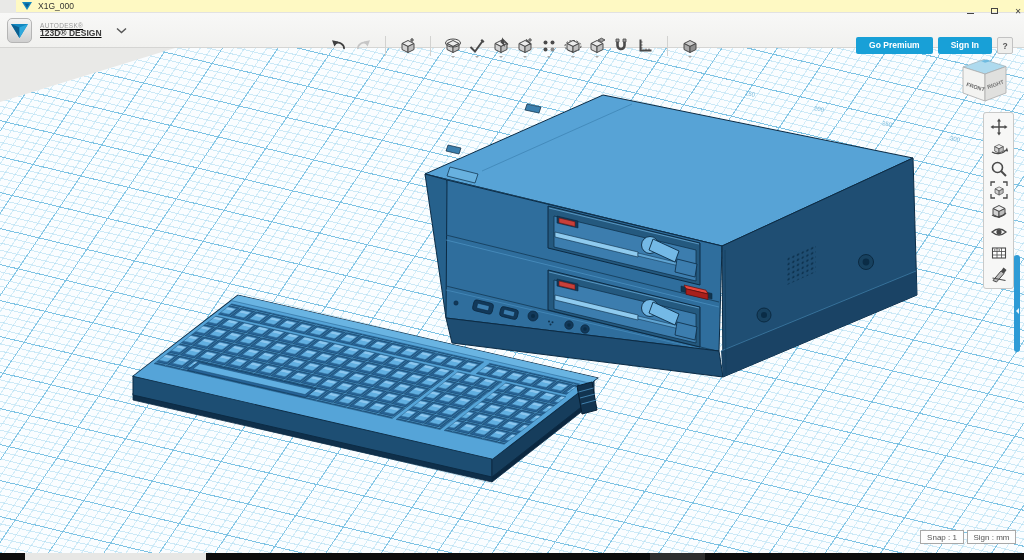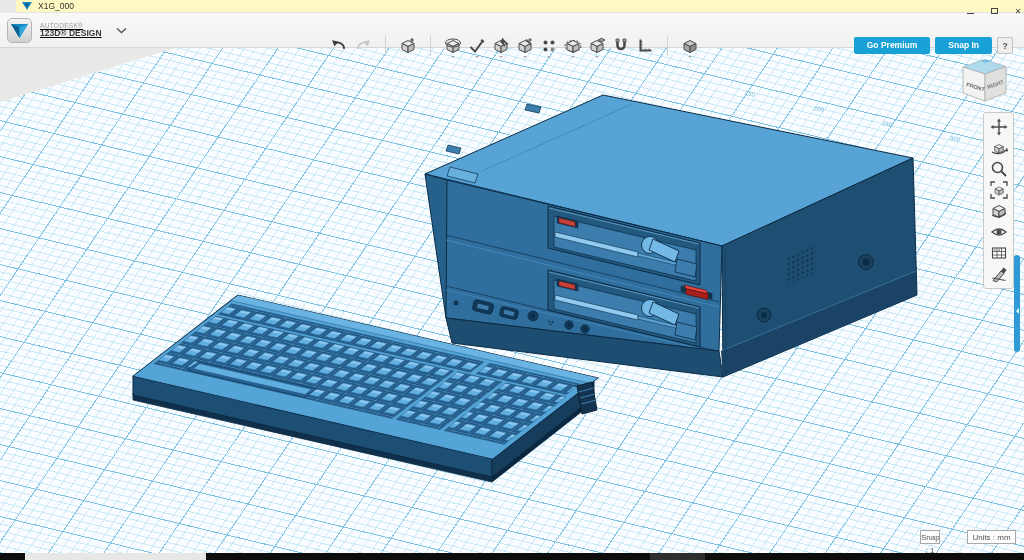--- a/index.html
+++ b/index.html
@@ -65,21 +65,21 @@
     display:flex; flex-direction:column; align-items:center; justify-content:space-around; padding:3px 0; }
   .nicon { width:18px; height:18px; }
 
   .blue-bar { position:absolute; left:1014px; top:207px; width:6px; height:97px;
     background:#2e9bd6; border-radius:3px; }
   .blue-bar .bar-arrow { position:absolute; left:-1px; top:53px; width:0; height:0;
     border:3px solid transparent; border-right-color:#eaf6fc; }
 
   .status-box { position:absolute; height:14px; line-height:13px; font-size:8px; color:#555;
     background:#fdfdfd; border:1px solid #a8a8a8; text-align:center; }
-  .status-snap  { left:920px; top:482px; width:20px; }
+  .status-snap  { left:920px; top:482px; width:44px; }
   .status-units { left:967px; top:482px; width:49px; }
 
   
   .taskbar { position:absolute; left:0; top:553px; width:1024px; height:7px; background:#0d0d0d; }
   .task-seg1 { position:absolute; left:25px; top:0; width:181px; height:7px; background:#e7e7e5; }
   .task-seg2 { position:absolute; left:650px; top:0; width:55px; height:7px; background:#2e2e2e; }
 
   .hidden-defs { position:absolute; width:0; height:0; overflow:hidden; }
 </style>
 </head>
@@ -288,21 +288,21 @@
       <span class="tsep"></span>
       <span class="ticon caret">
           <svg width="18" height="18">
             <use href="#sym-material"></use>
           </svg>
         </span>
     </div>
 
     <div class="account">
       <span class="btn btn-premium">Go Premium</span>
-      <span class="btn btn-signin">Snap In</span>
+      <span class="btn btn-signin">Sign In</span>
       <span class="btn btn-help">?</span>
     </div>
   </div>
 
   <div class="canvas">
     <div class="grid-plane"></div>
     <span class="grid-label" style="left:745px; top:43px;">150</span>
     <span class="grid-label" style="left:814px; top:58px;">200</span>
     <span class="grid-label" style="left:882px; top:73px;">250</span>
     <span class="grid-label" style="left:950px; top:88px;">300</span>
@@ -462,20 +462,20 @@
       <span class="nicon"><svg width="18" height="18">
             <use href="#sym-paint"></use>
           </svg></span>
     </div>
 
     <div class="blue-bar">
       <span class="bar-arrow"></span>
     </div>
 
     <span class="status-box status-snap">Snap : 1</span>
-    <span class="status-box status-units">Units : mm</span>
+    <span class="status-box status-units">Sign : mm</span>
   </div>
 
   <div class="taskbar">
     <span class="task-seg1"></span>
     <span class="task-seg2"></span>
   </div>
 </div>
 
 </body></html>

